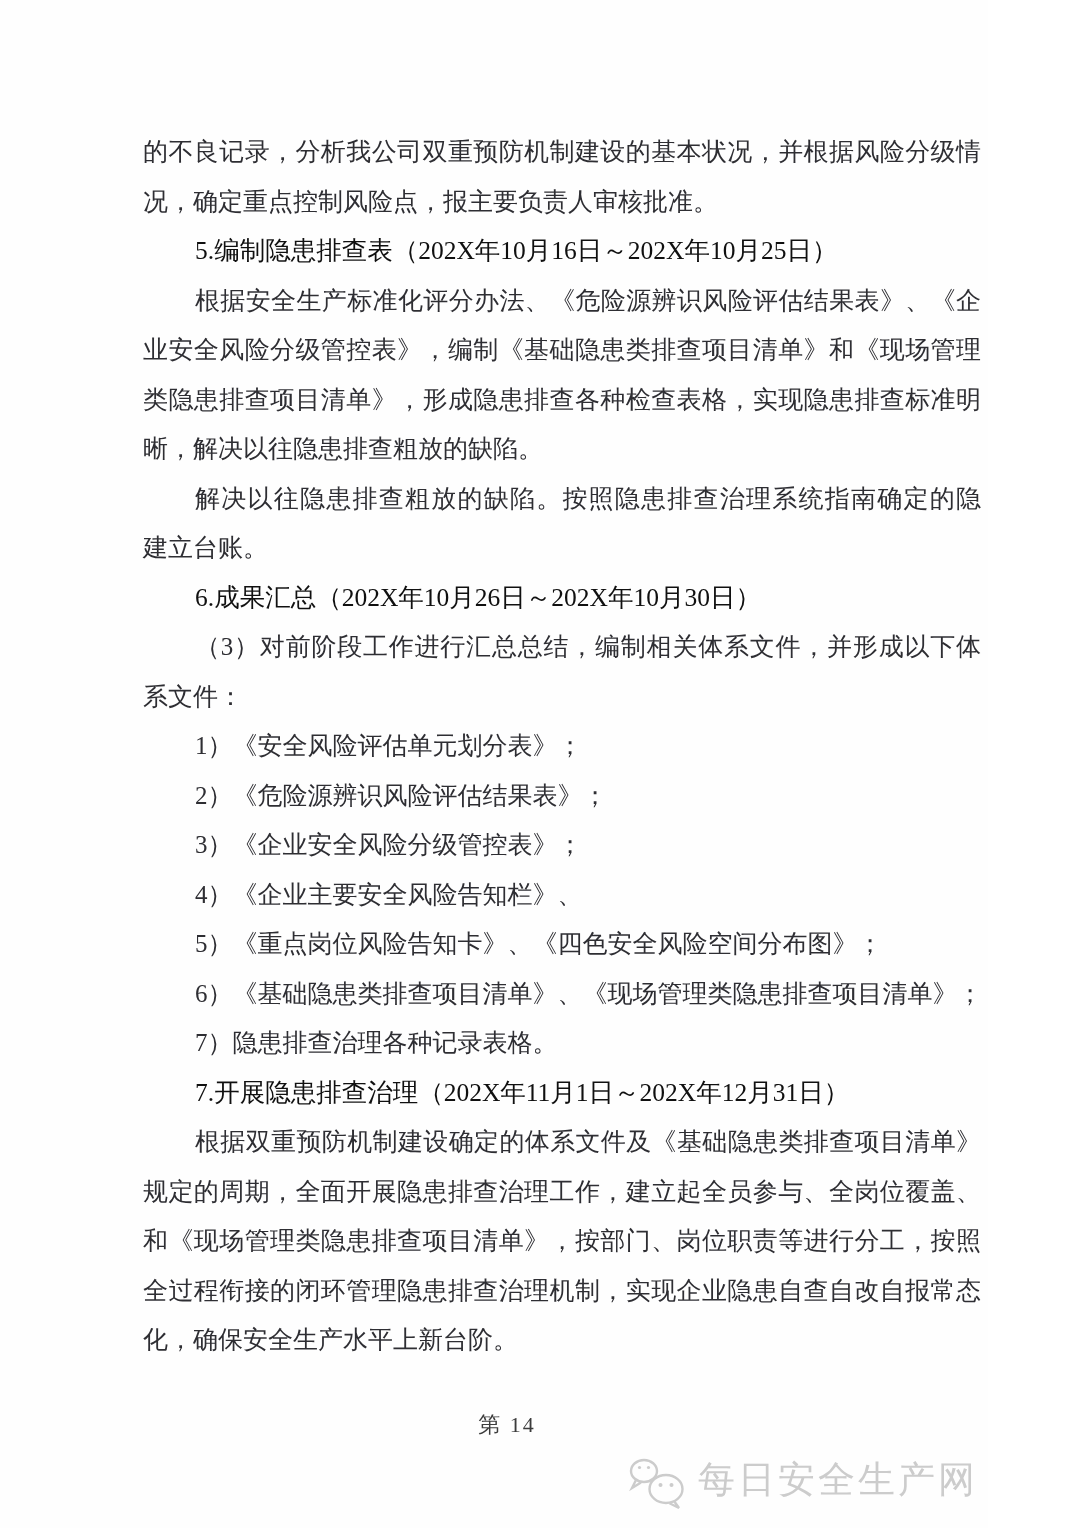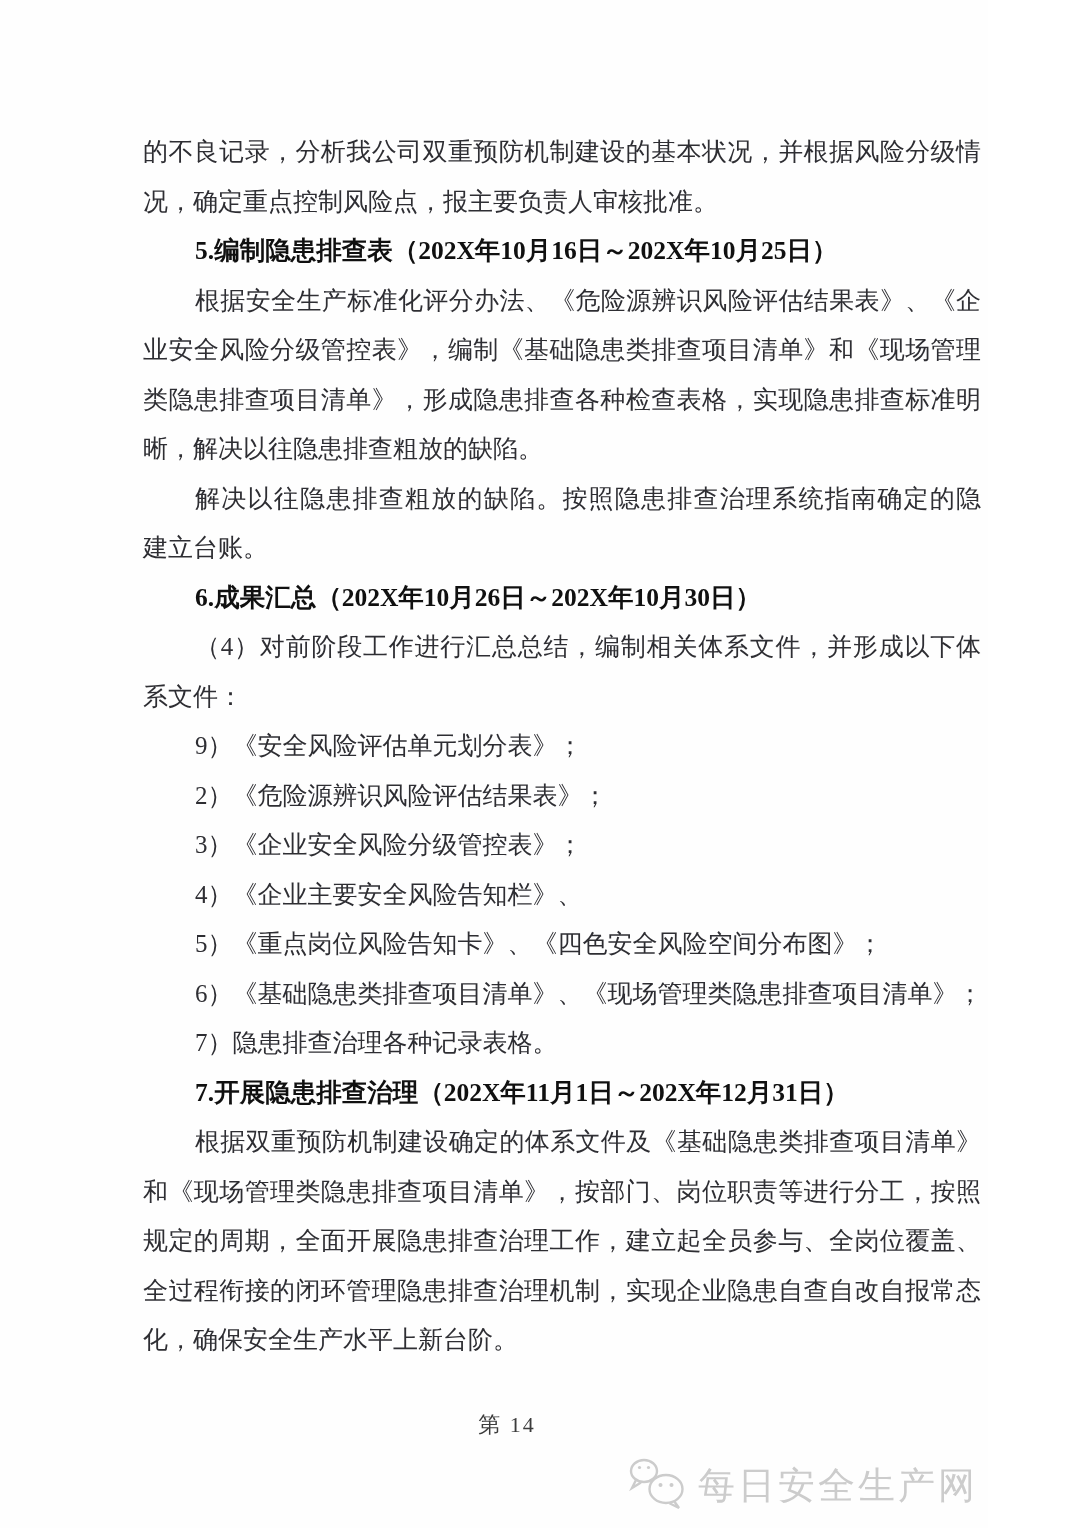--- a/index.html
+++ b/index.html
@@ -23,21 +23,21 @@
   }
   .line {
     height: 49.5px;
     line-height: 49.5px;
     font-size: 25px;
     color: #2e2e33;
     white-space: nowrap;
     overflow: visible;
   }
   .line.heading {
-    font-weight: 700;
+    font-weight: 400;
     color: #101010;
     font-size: 25.5px;
   }
   .line.indent {
     text-indent: 52px;
   }
   .line.fill {
     white-space: normal;
     text-align: justify;
     text-align-last: justify;
@@ -53,21 +53,21 @@
     line-height: 34px;
     color: #3c3c3c;
     transform: translateX(13px);
     letter-spacing: 2px;
   }
   .watermark {
     position: absolute;
     top: 1456px;
     right: 10px;
     display: flex;
-    align-items: flex-end;
+    align-items: flex-start;
     gap: 9px;
   }
   .watermark svg {
     display: block;
   }
   .watermark-text {
     font-family: "Liberation Sans", "DejaVu Sans", sans-serif;
     font-size: 37px;
     line-height: 48px;
     letter-spacing: 3px;
@@ -83,33 +83,33 @@
       <div class="line body fill">的不良记录，分析我公司双重预防机制建设的基本状况，并根据风险分级情</div>
       <div class="line body">况，确定重点控制风险点，报主要负责人审核批准。</div>
       <div class="line heading indent">5.编制隐患排查表（202X年10月16日～202X年10月25日）</div>
       <div class="line body indent fill">根据安全生产标准化评分办法、《危险源辨识风险评估结果表》、《企</div>
       <div class="line body fill">业安全风险分级管控表》，编制《基础隐患类排查项目清单》和《现场管理</div>
       <div class="line body fill">类隐患排查项目清单》，形成隐患排查各种检查表格，实现隐患排查标准明</div>
       <div class="line body">晰，解决以往隐患排查粗放的缺陷。</div>
       <div class="line body indent fill">解决以往隐患排查粗放的缺陷。按照隐患排查治理系统指南确定的隐</div>
       <div class="line body">建立台账。</div>
       <div class="line heading indent">6.成果汇总（202X年10月26日～202X年10月30日）</div>
-      <div class="line body indent fill">（4）对前阶段工作进行汇总总结，编制相关体系文件，并形成以下体</div>
+      <div class="line body indent fill">（3）对前阶段工作进行汇总总结，编制相关体系文件，并形成以下体</div>
       <div class="line body">系文件：</div>
-      <div class="line body indent">9）《安全风险评估单元划分表》；</div>
+      <div class="line body indent">1）《安全风险评估单元划分表》；</div>
       <div class="line body indent">2）《危险源辨识风险评估结果表》；</div>
       <div class="line body indent">3）《企业安全风险分级管控表》；</div>
       <div class="line body indent">4）《企业主要安全风险告知栏》、</div>
       <div class="line body indent">5）《重点岗位风险告知卡》、《四色安全风险空间分布图》；</div>
       <div class="line body indent">6）《基础隐患类排查项目清单》、《现场管理类隐患排查项目清单》；</div>
       <div class="line body indent">7）隐患排查治理各种记录表格。</div>
       <div class="line heading indent">7.开展隐患排查治理（202X年11月1日～202X年12月31日）</div>
       <div class="line body indent fill">根据双重预防机制建设确定的体系文件及《基础隐患类排查项目清单》</div>
+      <div class="line body fill">规定的周期，全面开展隐患排查治理工作，建立起全员参与、全岗位覆盖、</div>
       <div class="line body fill">和《现场管理类隐患排查项目清单》，按部门、岗位职责等进行分工，按照</div>
-      <div class="line body fill">规定的周期，全面开展隐患排查治理工作，建立起全员参与、全岗位覆盖、</div>
       <div class="line body fill">全过程衔接的闭环管理隐患排查治理机制，实现企业隐患自查自改自报常态</div>
       <div class="line body">化，确保安全生产水平上新台阶。</div>
     </div>
 
   <div class="page-num">第 14</div>
 
   <div class="watermark">
     <span>
       <svg width="64" height="54" viewBox="0 0 64 54" fill="none">
         <g stroke="#cccccc" stroke-width="2.4" fill="none">

